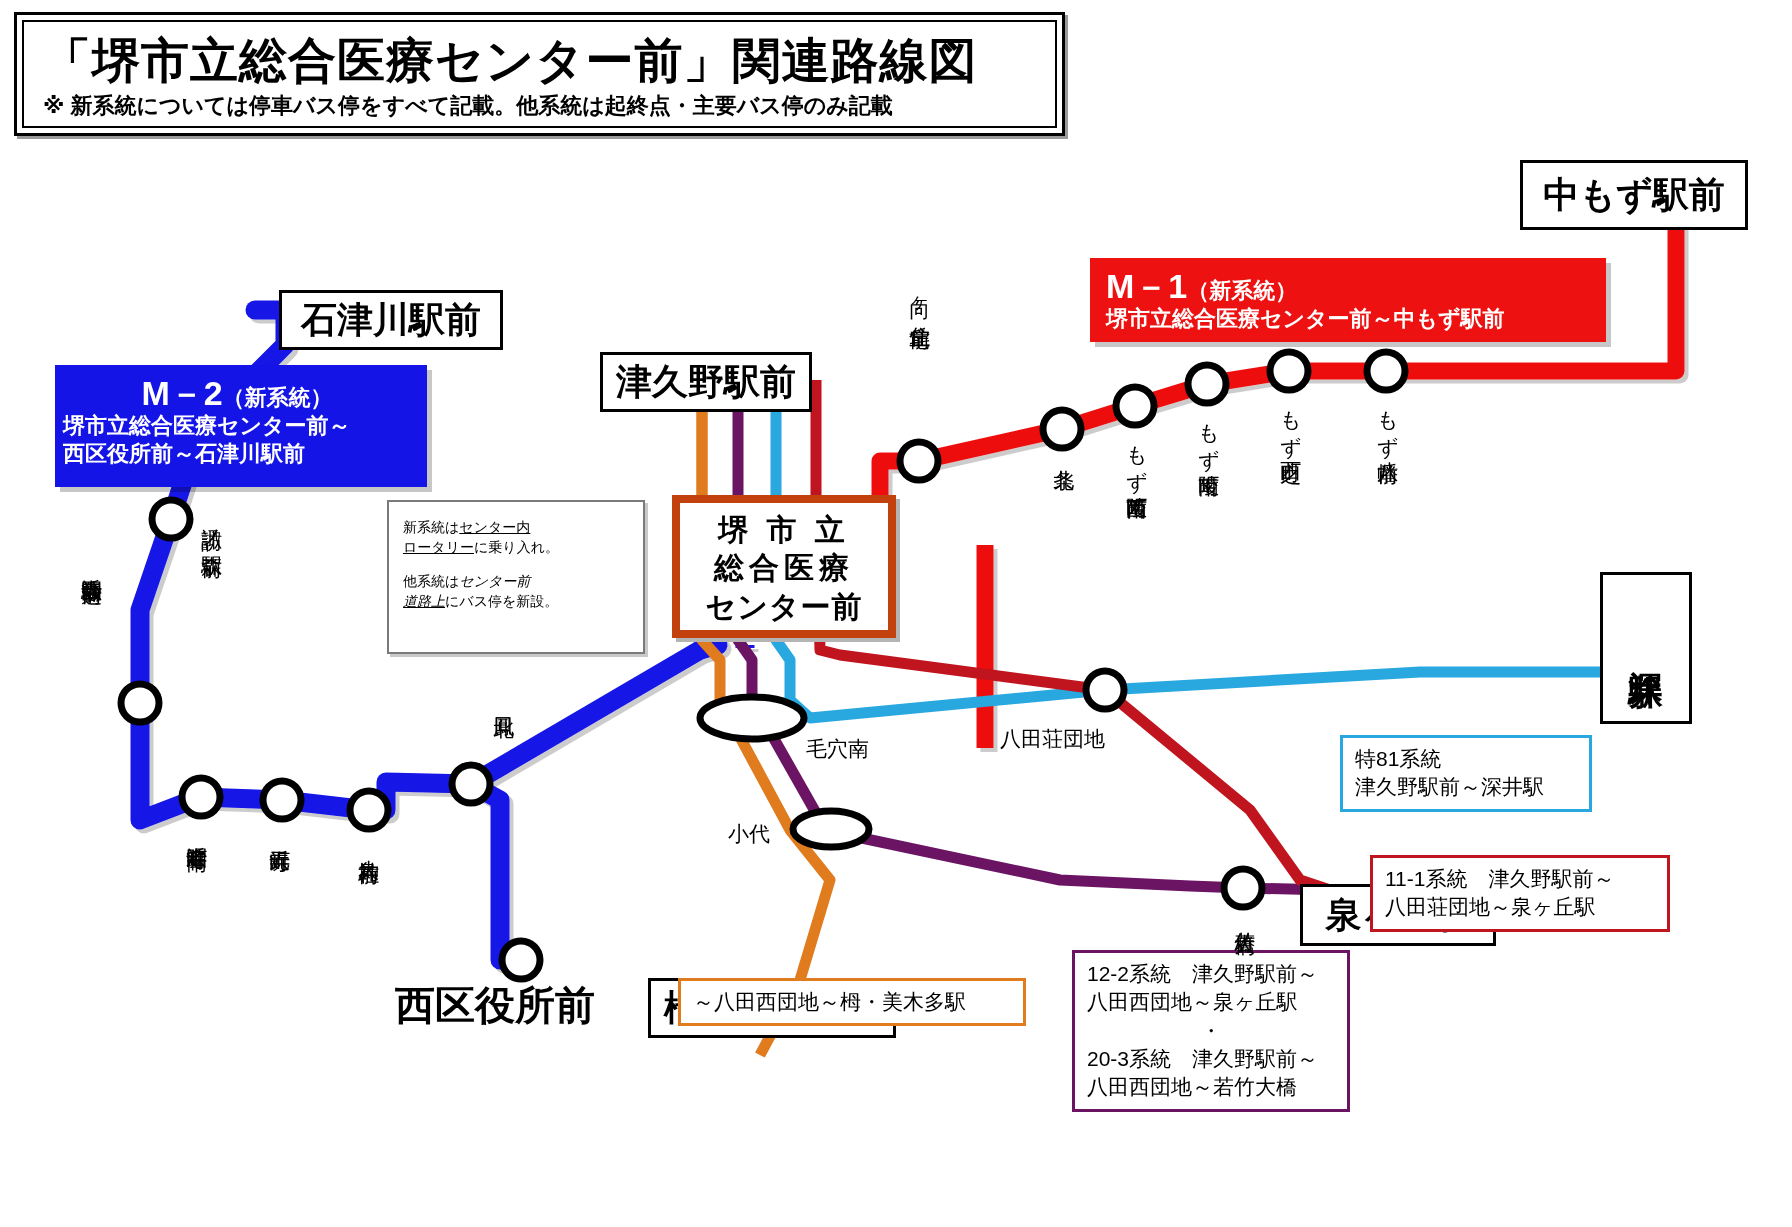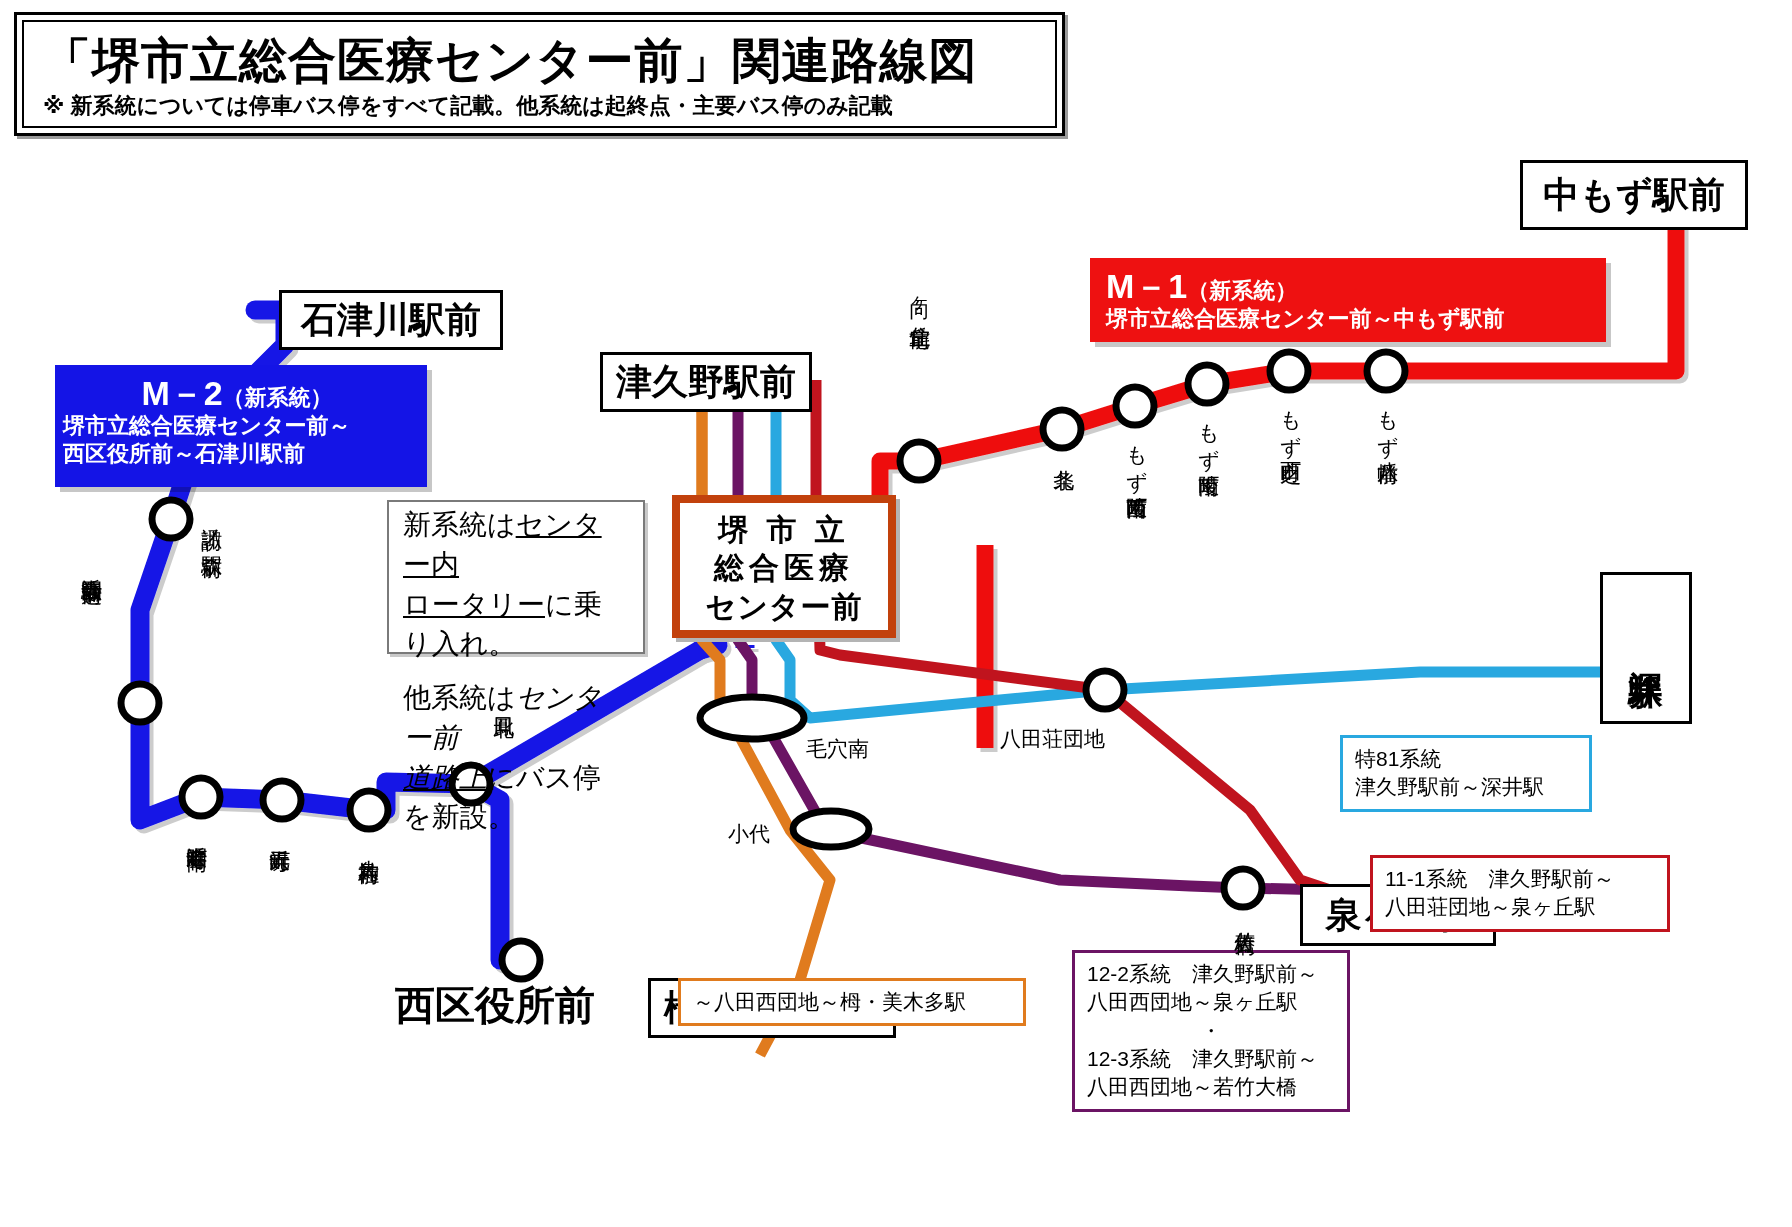--- a/index.html
+++ b/index.html
@@ -33,21 +33,21 @@
   .banner .desc{font-size:22px;font-weight:bold;line-height:1.26;}
 
   
   .legend{position:absolute;background:#fff;box-sizing:border-box;
       border:3px solid #000;padding:7px 12px;font-size:21px;line-height:1.35;white-space:nowrap;}
   .legend .row{display:block;}
   .legend .dot{display:block;text-align:center;letter-spacing:0;}
 
   
   .note{position:absolute;background:#fff;border:2px solid #7a7a7a;box-shadow:3px 3px 0 #c9c9c9;
-      box-sizing:border-box;padding:3px 14px;font-size:28px;line-height:1.42;}
+      box-sizing:border-box;padding:16px 14px;font-size:14px;line-height:1.42;}
   .note .u{text-decoration:underline;}
   .note .it{font-style:italic;}
   .note p{margin:0 0 14px 0;}
   .note p:last-child{margin-bottom:0;}
 
   
   .vstop{position:absolute;writing-mode:vertical-rl;text-orientation:upright;
       font-size:21px;font-weight:normal;line-height:1.08;letter-spacing:1px;white-space:nowrap;}
   .hstop{position:absolute;font-size:21px;white-space:nowrap;}
 </style>
@@ -198,21 +198,21 @@
 
   <div class="legend" style="left:1370px;top:855px;width:300px;border-color:#c0141e;">
     <span class="row">11-1系統　津久野駅前～</span>
     <span class="row">八田荘団地～泉ヶ丘駅</span>
   </div>
 
   <div class="legend" style="left:1072px;top:950px;width:278px;border-color:#6b1464;">
     <span class="row">12-2系統　津久野駅前～</span>
     <span class="row">八田西団地～泉ヶ丘駅</span>
     <span class="dot">・</span>
-    <span class="row">12-3系統　津久野駅前～</span>
+    <span class="row">20-3系統　津久野駅前～</span>
     <span class="row">八田西団地～若竹大橋</span>
   </div>
 
   <div class="legend" style="left:678px;top:978px;width:348px;border-color:#e07b1e;">
     <span class="row">～八田西団地～栂・美木多駅</span>
   </div>
 
   <div class="vstop" style="left:908px;top:283px;height:175px;">向ヶ丘住宅前</div>
   <div class="vstop" style="left:1052px;top:453px;height:70px;">北条</div>
   <div class="vstop" style="left:1125px;top:430px;height:165px;">もず陵南町西</div>

